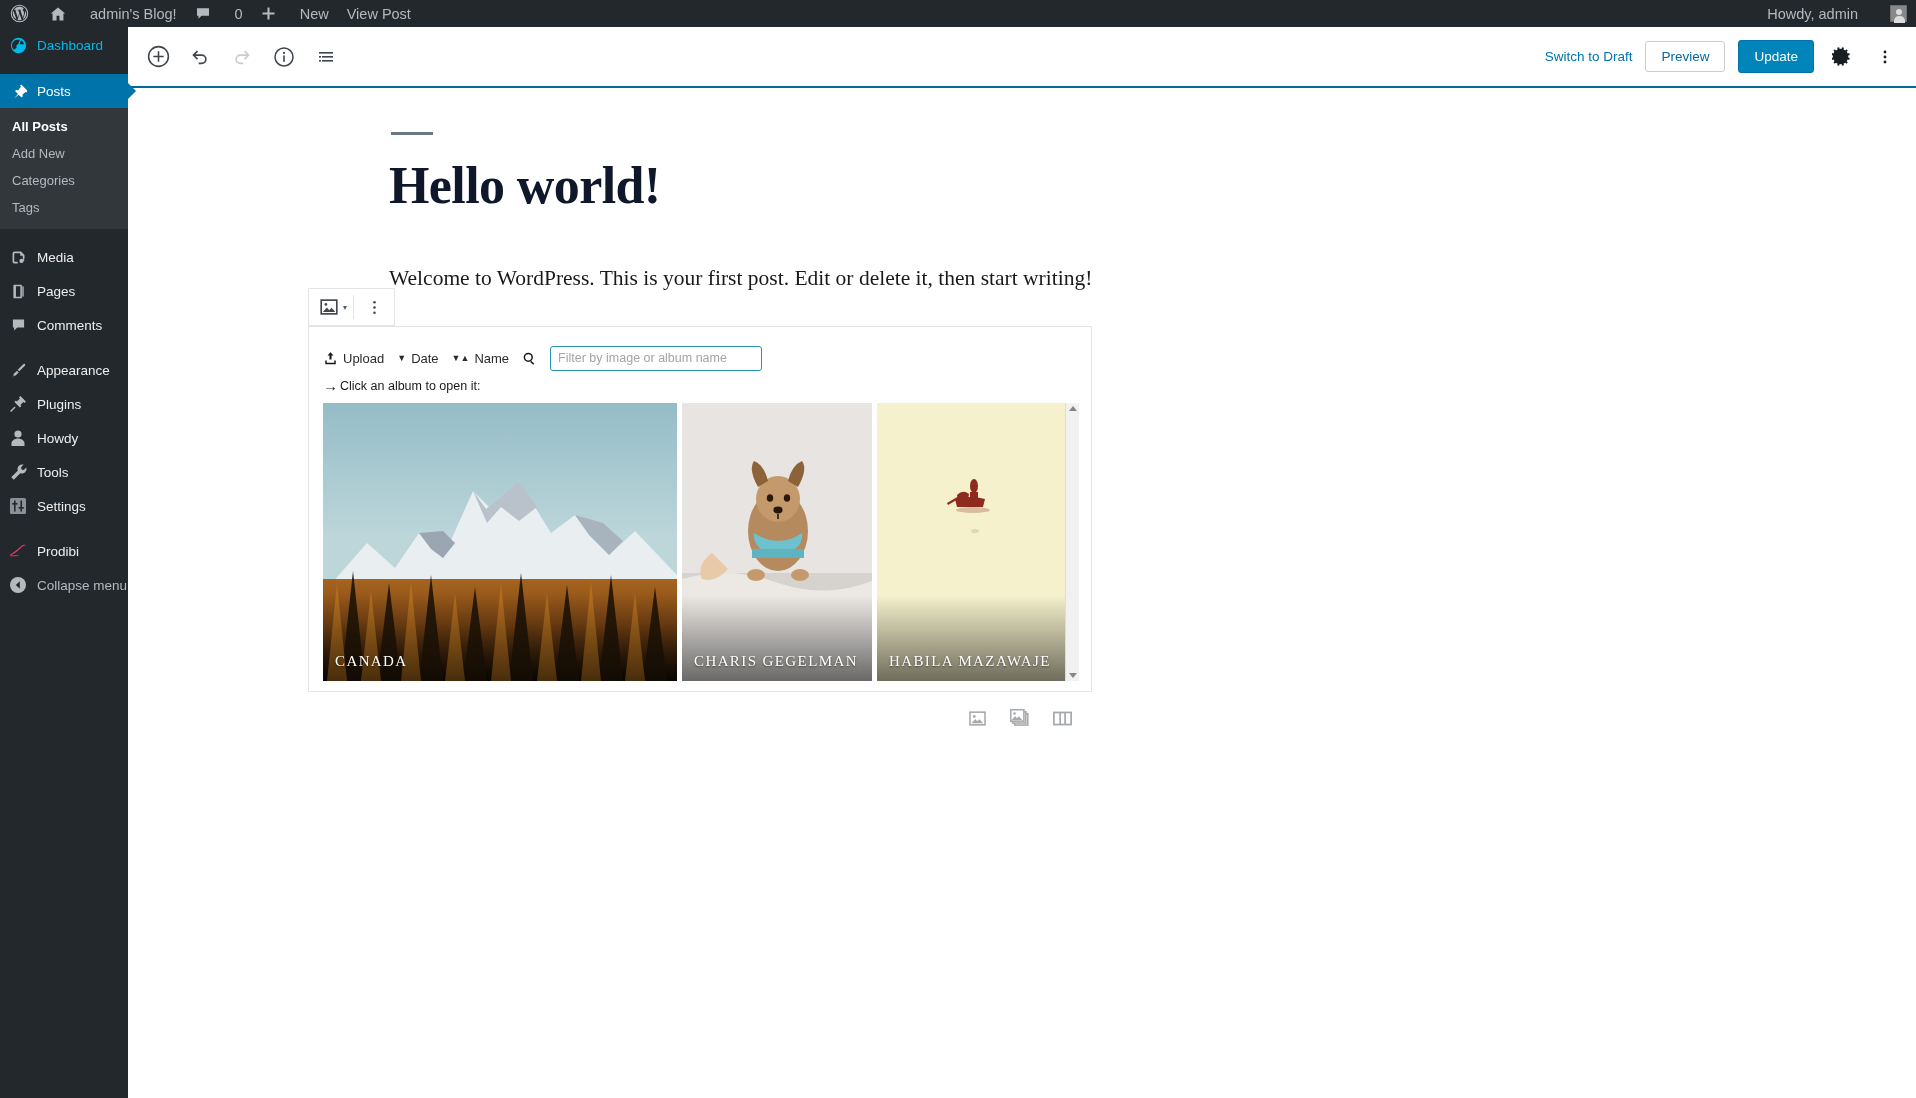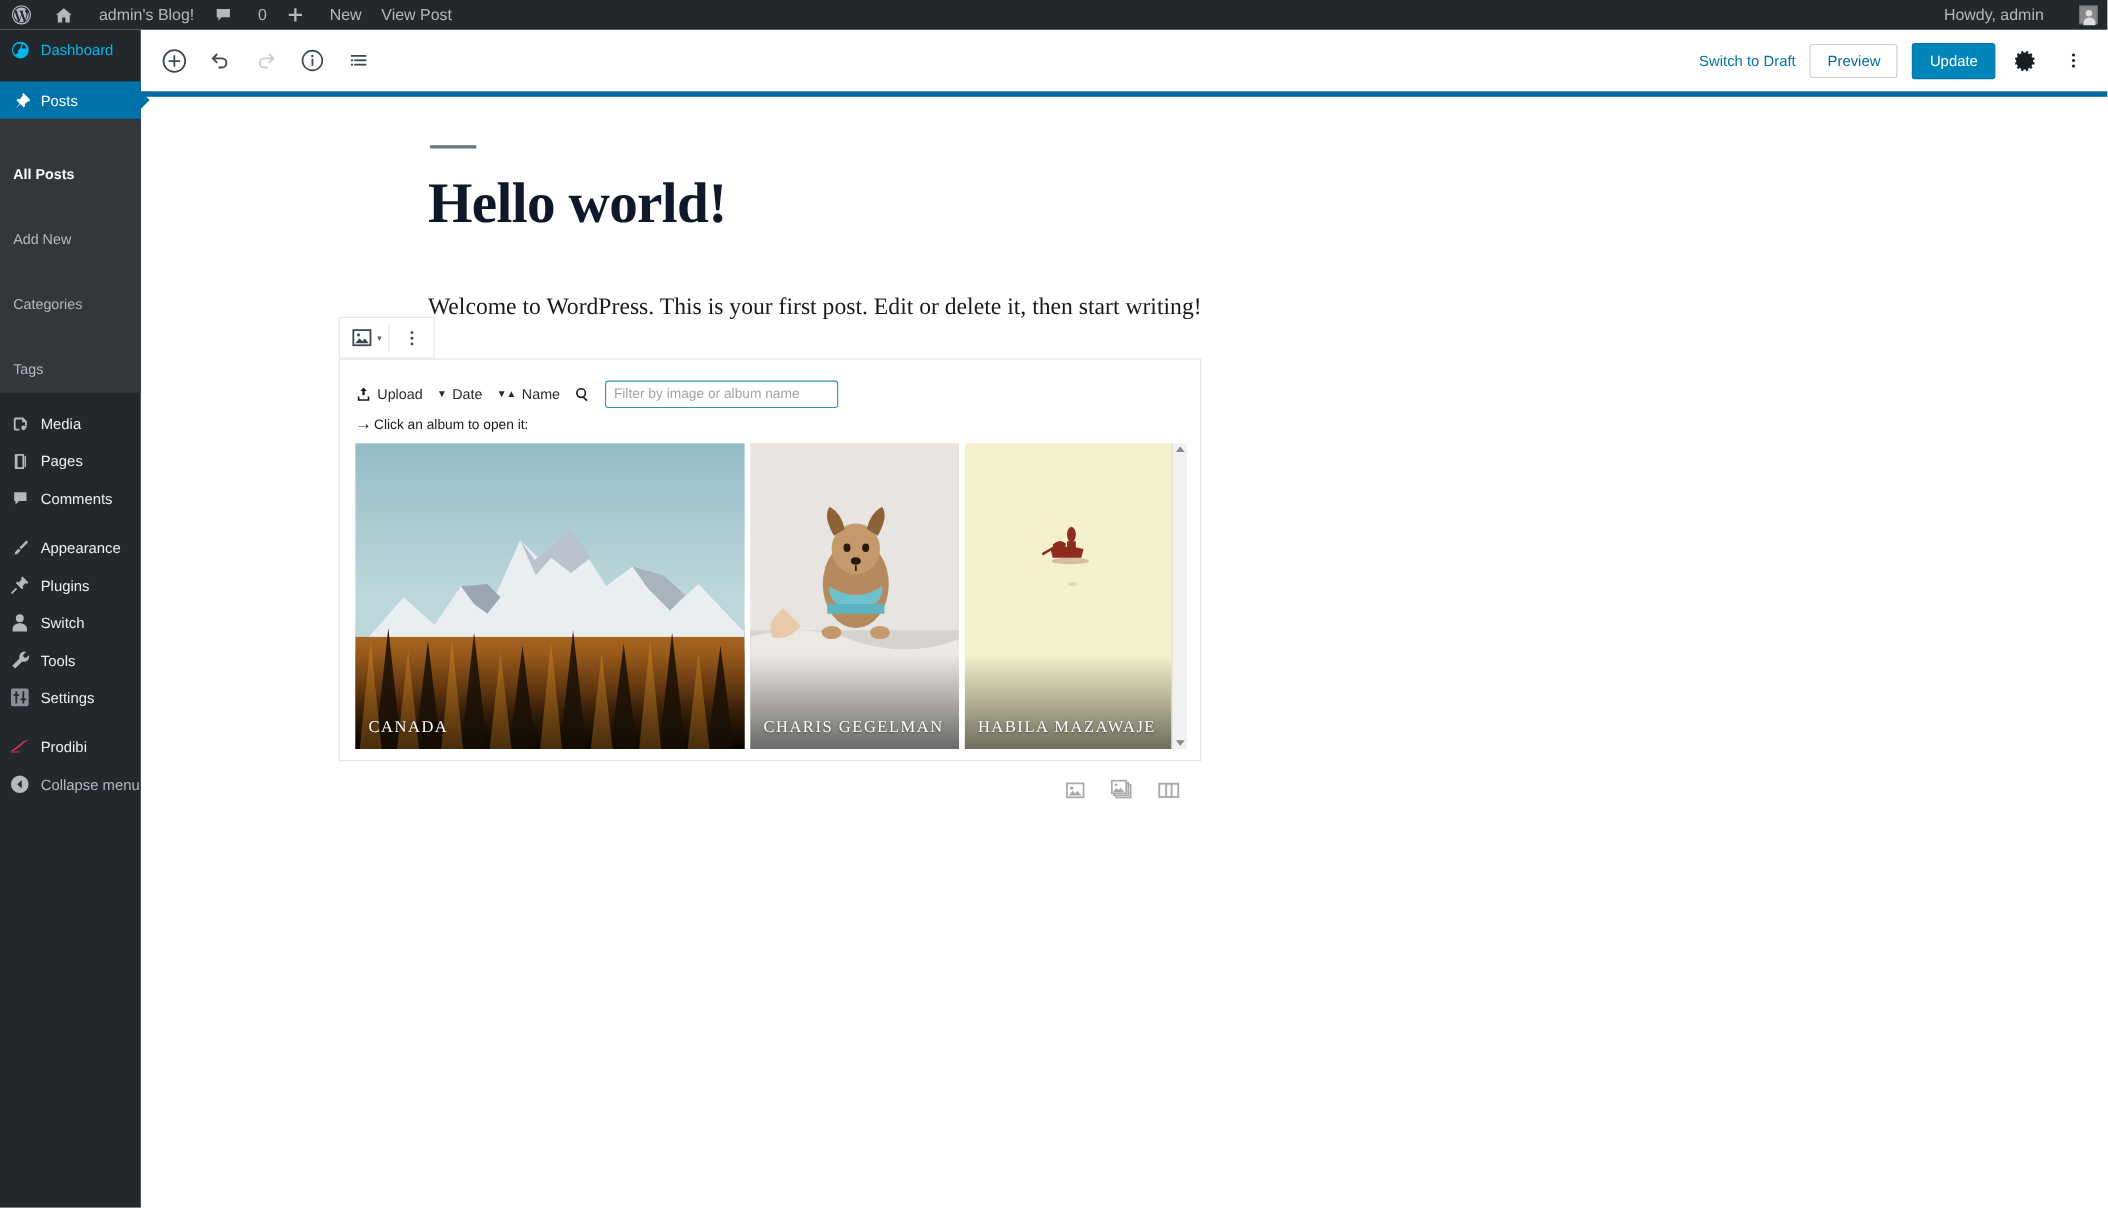--- a/index.html
+++ b/index.html
@@ -63,33 +63,33 @@
   .menu-top.current::after {
     content: ""; position: absolute; right: -8px; top: 50%;
     margin-top: -8px; border-style: solid; border-width: 8px 0 8px 8px;
     border-color: transparent transparent transparent #0073aa;
   }
   .mi-icon { width: 20px; height: 20px; display:flex; align-items:center; justify-content:center; flex:0 0 20px; }
   .mi-icon svg { display:block; }
   .submenu { background: #32373c; padding: 5px 0 8px 0; }
   .sub-item {
     display:block; padding: 4px 0 4px 12px;
-    color: #b4b9be; font-size: 13px; line-height: 19px; margin-top: 32px;
+    color: #b4b9be; font-size: 13px; line-height: 19px;
   }
   .sub-item.current { color: #ffffff; font-weight: bold; }
   .menu-sep { height: 11px; }
   .prodibi-ico { width:20px;height:20px; }
   .collapse { color:#b4b9be; }
 
   
   #editor-header {
     position: absolute; top: 27px; left: 128px;
     width: 1788px; height: 61px;
     background: #ffffff;
-    border-bottom: 5px solid #0369a1;
+    border-bottom: 2px solid #0369a1;
     display: flex; align-items: center;
     z-index: 30;
   }
   .hdr-left { display: flex; align-items: center; padding-left: 12px; gap: 6px; }
   .hdr-btn {
     width: 36px; height: 36px;
     display: flex; align-items: center; justify-content: center;
     background: transparent; border: none; cursor: pointer;
   }
   .hdr-btn svg { display:block; }
@@ -349,21 +349,21 @@
       <path d="M12.4 2.1l-1.5 1.5 1 1-3 3-1-1-1.5 1.5 5.5 5.5L13.4 12l-1-1 3-3 1 1 1.5-1.5zM6.5 12.4L2 16.9 3.1 18l4.5-4.5z"></path>
     </svg>
     <span class="mi-label">Plugins</span>
   </div>
 
   <div class="menu-top">
     <svg class="mi-icon" width="17" height="17" viewBox="0 0 20 20" fill="#b4b9be">
       <circle cx="10" cy="6" r="3.6"></circle>
       <path d="M10 10.6c-3.6 0-6.5 2.2-6.5 4.9V18h13v-2.5c0-2.7-2.9-4.9-6.5-4.9z"></path>
     </svg>
-    <span class="mi-label">Switch</span>
+    <span class="mi-label">Howdy</span>
   </div>
 
   <div class="menu-top">
     <svg class="mi-icon" width="17" height="17" viewBox="0 0 20 20" fill="#b4b9be">
       <path d="M15.6 2.6a4.8 4.8 0 00-5.9 6.1l-6.5 6.5 2.6 2.6 6.5-6.5a4.8 4.8 0 006.1-5.9l-2.7 2.7-2.1-.6-.6-2.1z"></path>
     </svg>
     <span class="mi-label">Tools</span>
   </div>
 
   <div class="menu-top">

